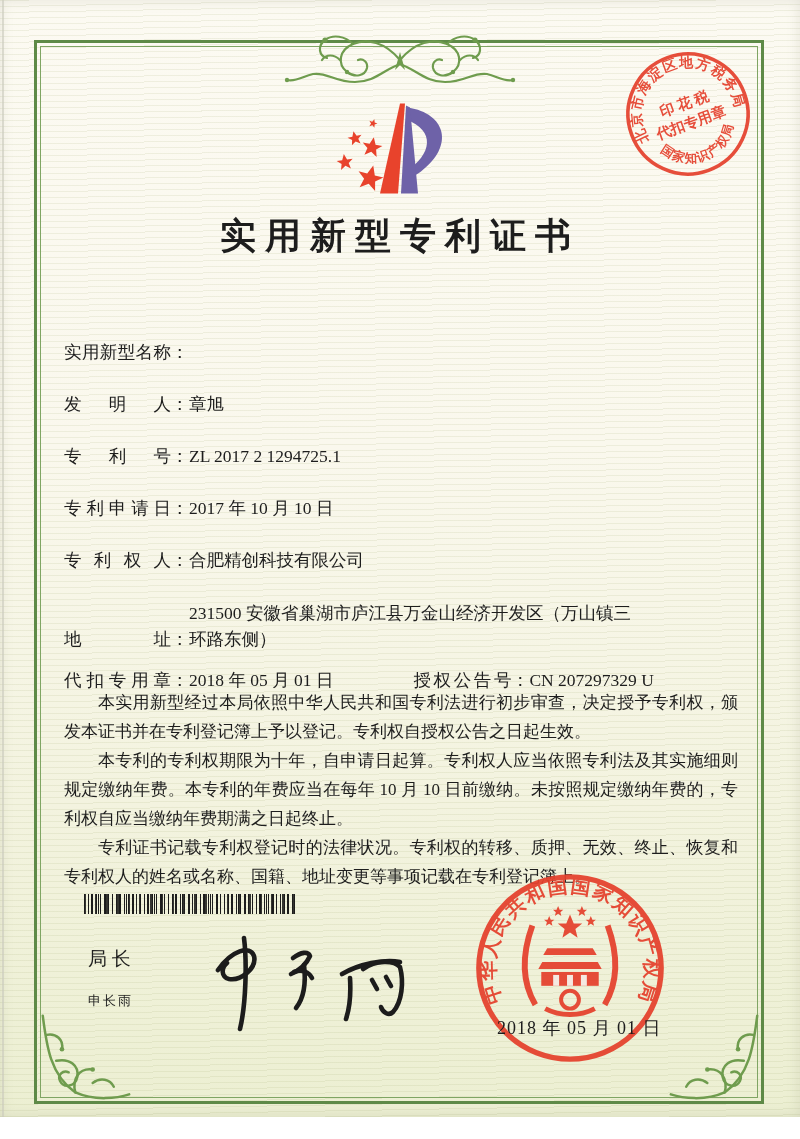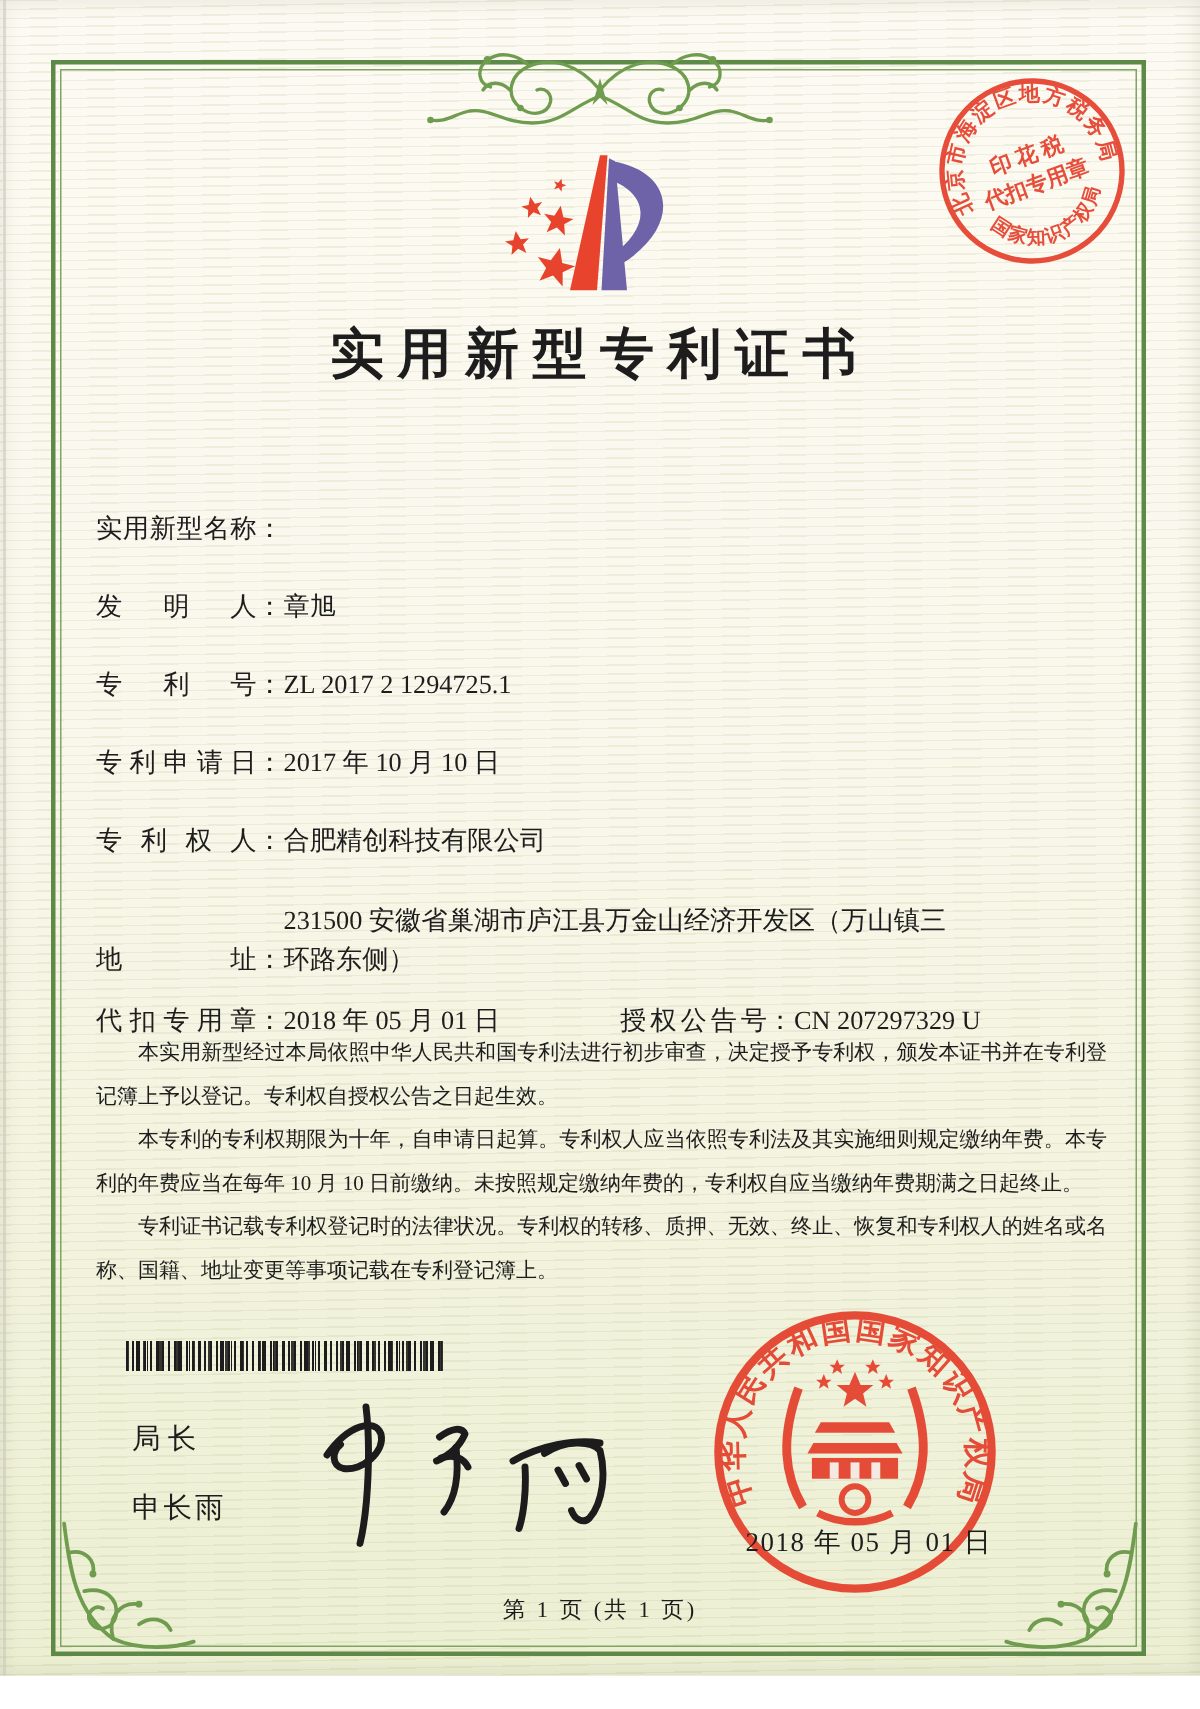--- a/index.html
+++ b/index.html
@@ -31,32 +31,32 @@
   .fields{position:absolute;left:64px;top:340px;width:676px;font-size:17.5px;}
   .field-row{display:flex;align-items:flex-end;line-height:25px;margin-bottom:27px;}
   .f-label{display:inline-block;width:107px;text-align:justify;text-align-last:justify;white-space:nowrap;}
   .f-colon{display:inline-block;width:18px;}
   .f-value{flex:0 1 auto;}
   .row-address{margin-bottom:16px;}
   .row-address .f-value{width:450px;line-height:26px;}
   .row-address{line-height:26px;}
   .row-double .f-label2{display:inline-block;width:98px;margin-left:80px;text-align:justify;text-align-last:justify;white-space:nowrap;}
   
-  .body-text{position:absolute;left:64px;top:688px;width:674px;font-size:14px;line-height:29px;
+  .body-text{position:absolute;left:64px;top:688px;width:674px;font-size:17px;line-height:29px;
     text-align:justify;}
   .body-text p{margin:0;text-indent:2em;}
   
   .barcode{position:absolute;left:84px;top:894px;width:212px;height:20px;
     background-image:
       repeating-linear-gradient(90deg,#1c1c1c 0 1.5px,rgba(0,0,0,0) 1.5px 4px),
       repeating-linear-gradient(90deg,#1c1c1c 0 1px,rgba(0,0,0,0) 1px 7px),
       repeating-linear-gradient(90deg,rgba(20,20,20,.85) 0 2px,rgba(0,0,0,0) 2px 11px);}
   
   .sig-title{position:absolute;left:88px;top:946px;font-size:19px;}
-  .sig-name{position:absolute;left:88px;top:992px;font-size:19px;letter-spacing:2px;}
+  .sig-name{position:absolute;left:88px;top:992px;font-size:13px;letter-spacing:2px;}
   .signature{position:absolute;left:196px;top:922px;width:232px;height:118px;}
   
   .seal{position:absolute;left:466px;top:864px;width:208px;height:208px;opacity:.93;}
   .seal-date{position:absolute;left:497px;top:1016px;font-size:18px;letter-spacing:1px;z-index:5;}
   .footer{position:absolute;left:0;top:1064px;width:800px;text-align:center;font-size:15px;letter-spacing:2px;}
 </style>
 </head>
 <body>
 
 <div class="stage">
@@ -224,14 +224,13 @@
       <rect x="76" y="109" width="58" height="14" stroke="none"></rect>
       <rect x="88" y="112" width="6" height="11" fill="#f6e9e2" stroke="none"></rect>
       <rect x="102" y="112" width="6" height="11" fill="#f6e9e2" stroke="none"></rect>
       <rect x="116" y="112" width="6" height="11" fill="#f6e9e2" stroke="none"></rect>
       <circle cx="105" cy="137" r="9" fill="none" stroke-width="4"></circle>
       <path d="M80,146 C95,154 115,154 130,146" fill="none" stroke-width="5"></path>
     </g>
   </svg>
   <div class="seal-date">2018 年 05 月 01 日</div>
 
-  <div class="footer">第 1 页 (共 1 页)</div>
 </div>
 
 </body></html>

